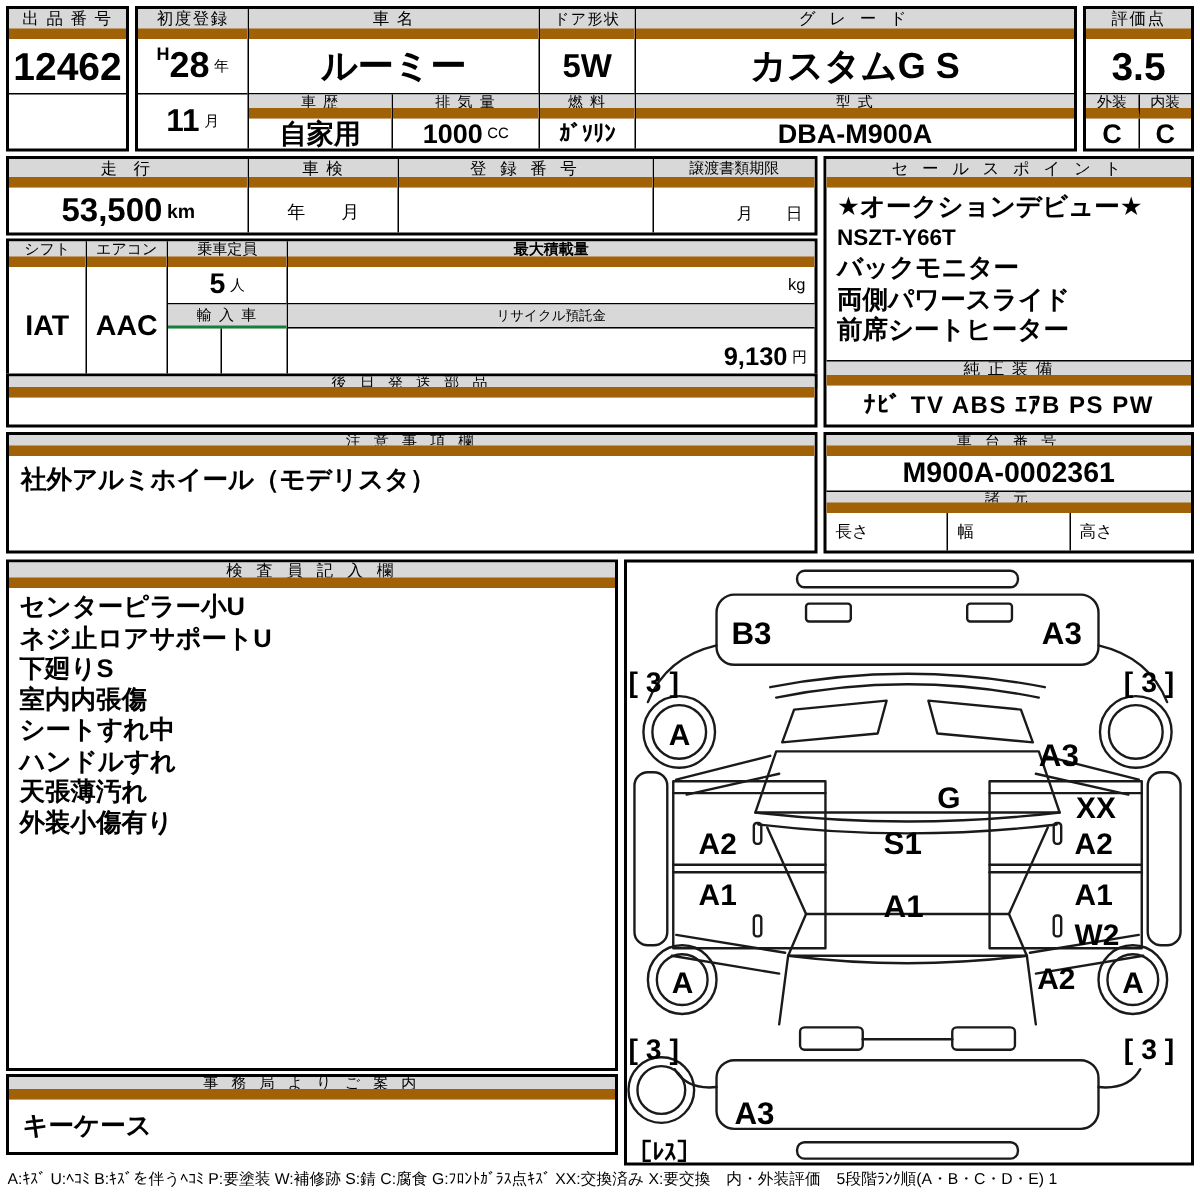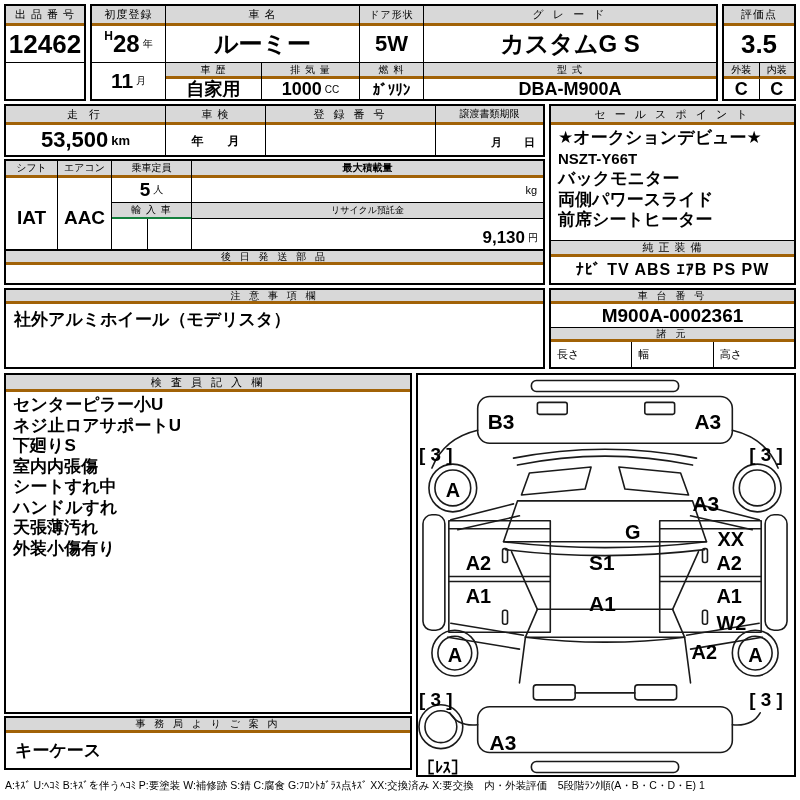--- a/index.html
+++ b/index.html
@@ -2,29 +2,29 @@
 <html><head>
 <meta charset="utf-8">
 <style>
   html,body{margin:0;padding:0;background:#fff;}
   .sheet{position:relative;width:800px;height:800px;background:#fff;overflow:hidden;
          font-family:"Liberation Sans","DejaVu Sans",sans-serif;color:#000;}
   .box{position:absolute;background:#fff;border:2px solid #000;box-sizing:border-box;
        display:flex;flex-direction:column;}
   .row{display:flex;flex-direction:row;min-height:0;}
   .col{display:flex;flex-direction:column;min-height:0;box-sizing:border-box;}
-  .hd{background:#d8d8d8;border-bottom:3px solid #a16207;display:flex;align-items:center;
+  .hd{background:#d8d8d8;border-bottom:7px solid #a16207;display:flex;align-items:center;
       justify-content:center;font-size:11px;letter-spacing:1px;white-space:nowrap;
       overflow:hidden;flex:none;box-sizing:border-box;}
   .v{display:flex;align-items:center;justify-content:center;font-weight:bold;
      white-space:nowrap;box-sizing:border-box;overflow:hidden;}
   .br{border-right:1px solid #000;}
   .bb{border-bottom:1px solid #000;}
   .unit{font-size:10px;font-weight:bold;margin-left:3px;}
-  .ph{font-weight:bold;font-size:12px;color:#000;}
+  .ph{font-weight:normal;font-size:12px;color:#000;}
   .lines{padding:3px 7px;display:flex;flex-direction:column;}
   .lines div{font-weight:bold;font-size:16px;line-height:20.5px;white-space:nowrap;}
   .legend{position:absolute;left:5px;top:779px;width:792px;font-size:10.5px;
           white-space:nowrap;overflow:hidden;}
   svg text{font-family:"Liberation Sans","DejaVu Sans",sans-serif;}
 </style>
 </head>
 <body>
 
 <div class="sheet">

